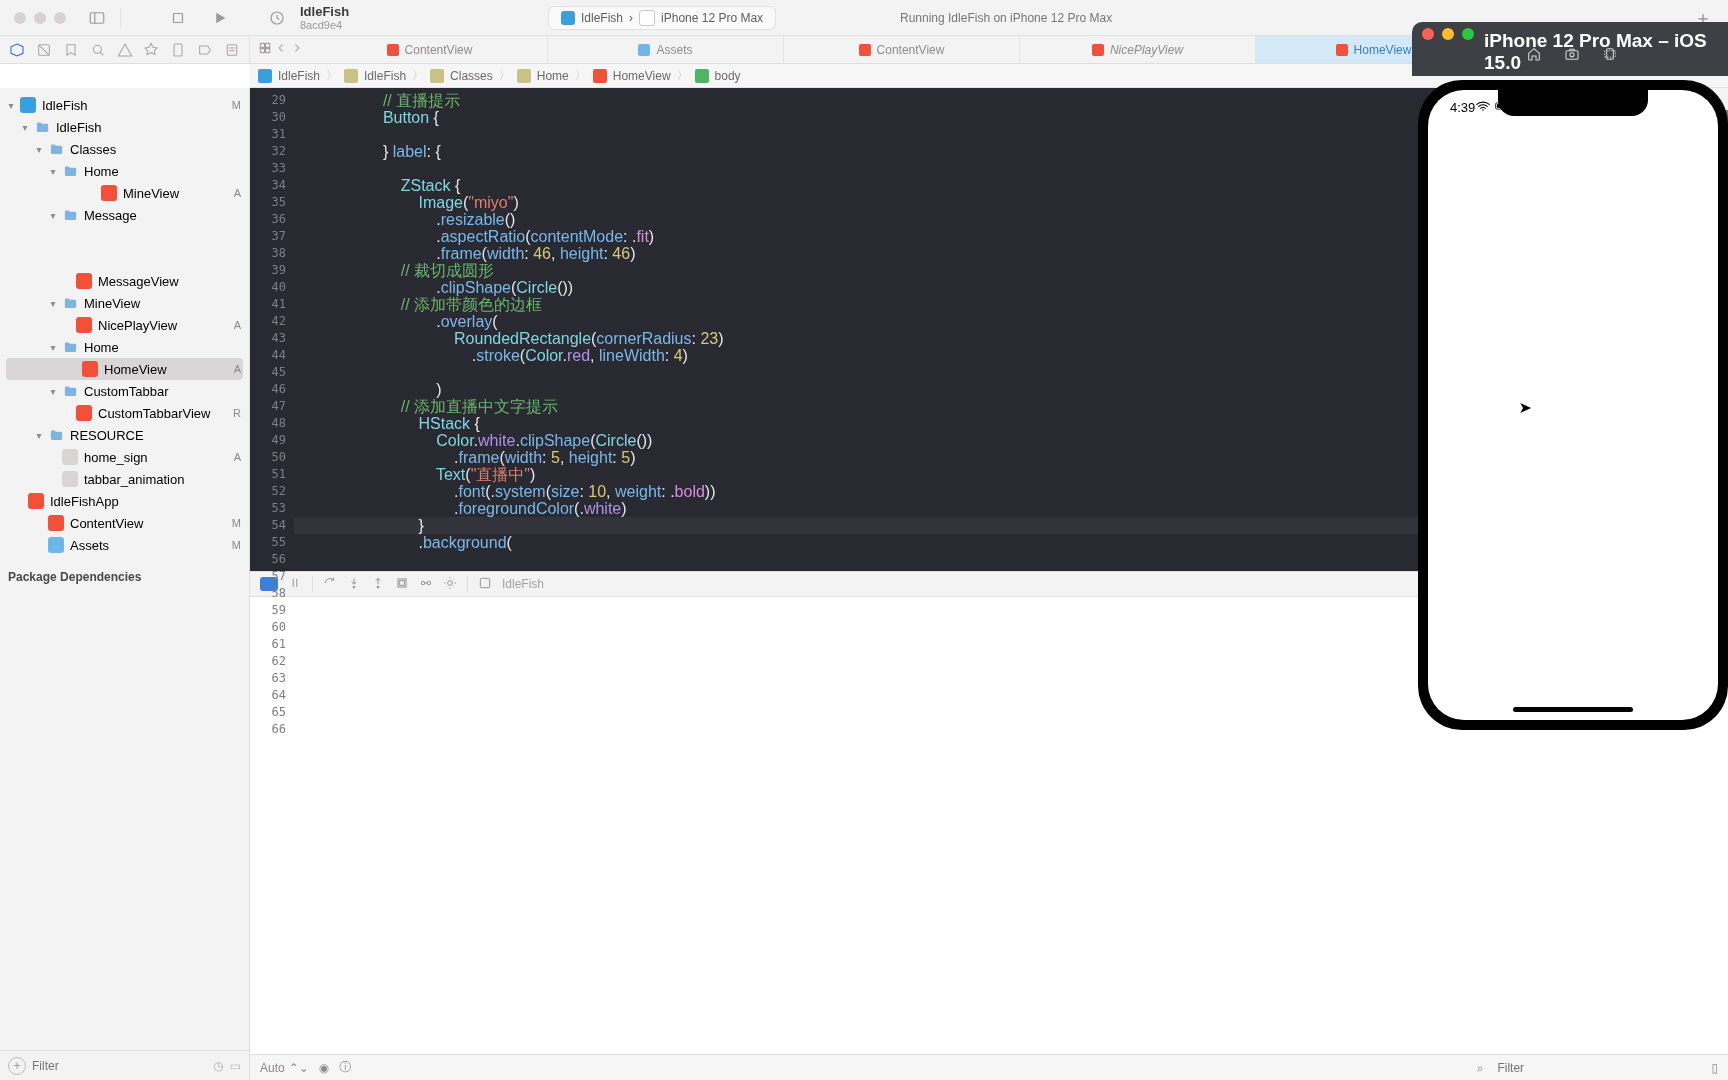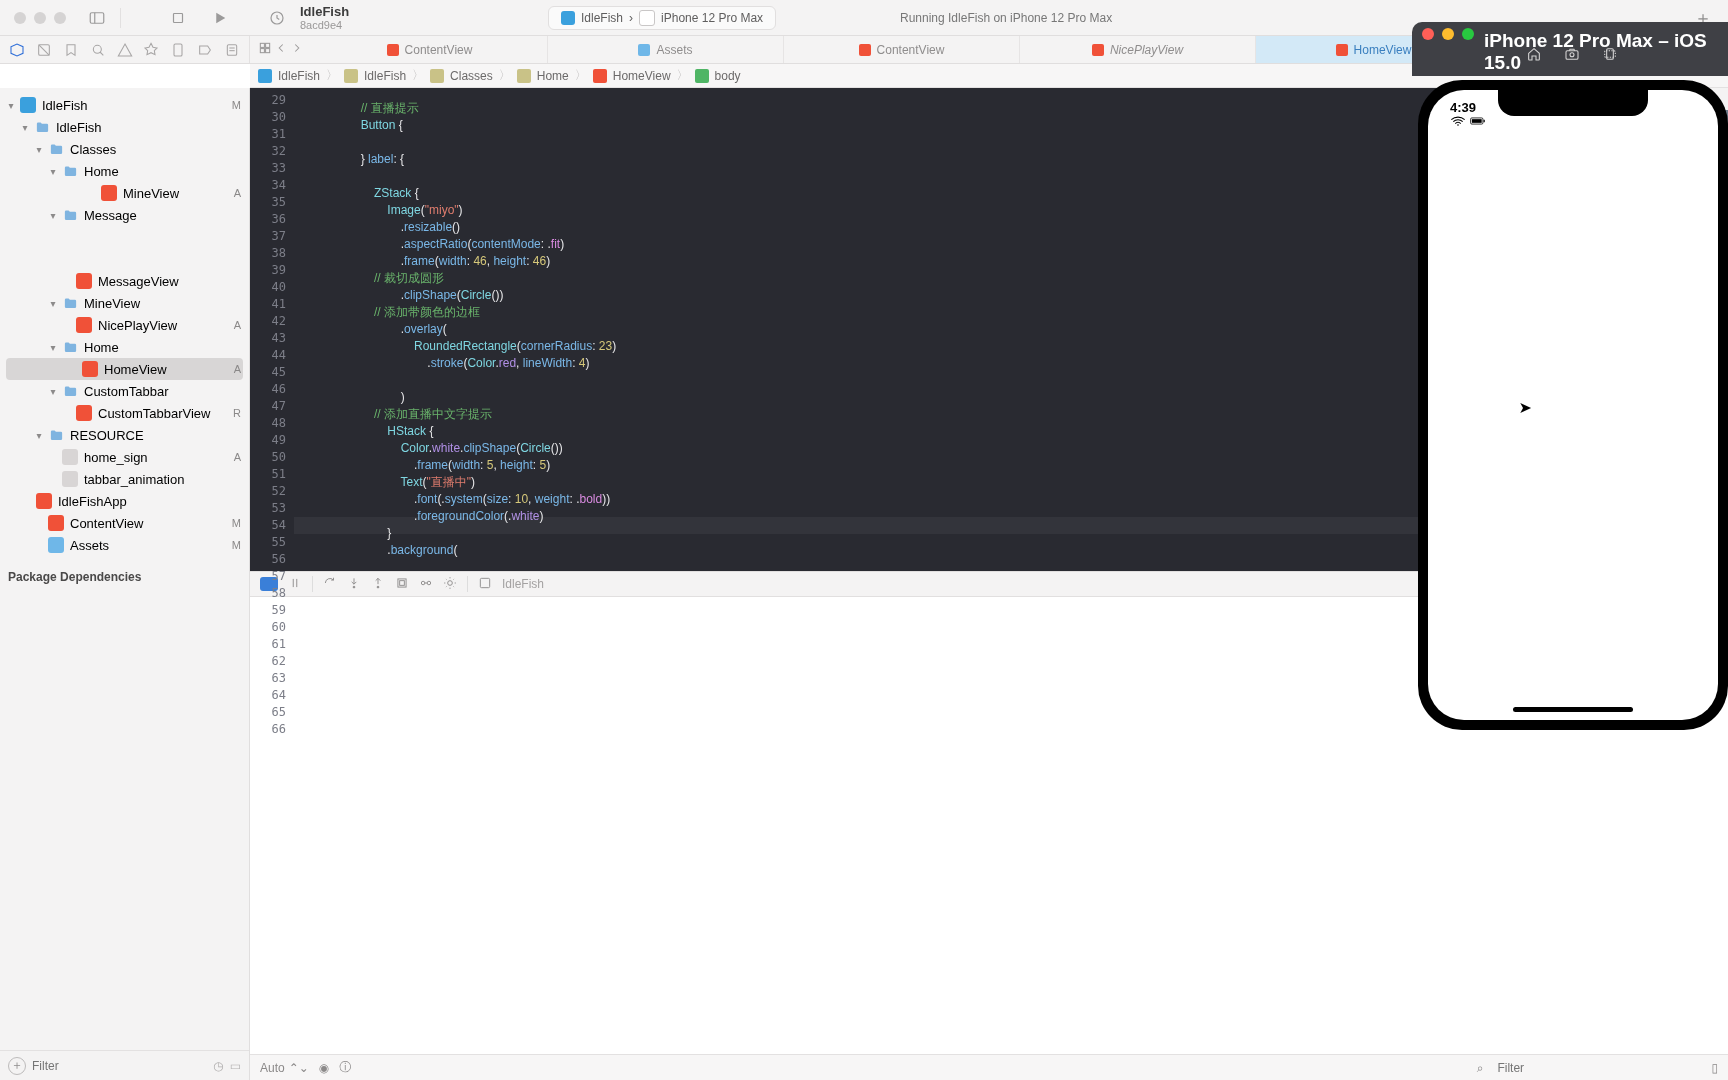--- a/index.html
+++ b/index.html
@@ -69,21 +69,21 @@
 .dep .ver { color: #8b8989; font-size: 12px; }
 .filterbar { height: 30px; border-top: 1px solid #e3e1e1; display: flex; align-items: center; gap: 6px; padding: 0 8px; font-size: 12px; color: #8e8c8c; }
 .filterbar .chip { width: 18px; height: 18px; border-radius: 50%; border: 1.3px solid #bdbbbb; display: inline-flex; align-items: center; justify-content: center; font-size: 12px; }
 .filterbar input { flex: 1; border: none; background: transparent; outline: none; font-size: 12px; }
 .filterbar .ricon { color: #b3b1b1; }
 
 
 .editor { flex: 1; display: flex; flex-direction: column; min-width: 0; }
 .codewrap { flex: 1; display: flex; background: #292a31; min-height: 0; position: relative; }
 .gutter { width: 44px; background: #292a31; color: #7c7e88; font-family: "SF Mono", Menlo, monospace; font-size: 12px; text-align: right; padding: 4px 8px 4px 0; line-height: 17px; }
-.code { flex: 1; font-family: "SF Mono", Menlo, monospace; font-size: 12px; line-height: 17px; padding: 12px 0; color: #e6e6e8; white-space: pre; overflow: hidden; position: relative; }
+.code { flex: 1; font-family: "SF Mono", Menlo, monospace; font-size: 16px; line-height: 17px; padding: 4px 0; color: #e6e6e8; white-space: pre; overflow: hidden; position: relative; }
 .hl-line { position: absolute; left: 0; right: 0; height: 17px; background: rgba(255,255,255,0.05); }
 .tok-com-cn { color: #69b36b; }
 .tok-str { color: #e07d6e; }
 .tok-type { color: #7fd7e2; }
 .tok-fn { color: #7ab8e8; }
 .tok-num { color: #d6c87a; }
 .tok-punc { color: #e6e6e8; }
 .tok-param { color: #7ab8e8; }
 .tok-id { color: #e6e6e8; }
 .tok-enum { color: #d98be0; }
@@ -117,21 +117,21 @@
 .sim-traffic { display: flex; gap: 8px; }
 .sim-traffic span:nth-child(1){ width:12px;height:12px;border-radius:50%;background:#ff5f57; }
 .sim-traffic span:nth-child(2){ width:12px;height:12px;border-radius:50%;background:#febc2e; }
 .sim-traffic span:nth-child(3){ width:12px;height:12px;border-radius:50%;background:#28c840; }
 .sim-title { color: #fff; font-size: 19px; font-weight: 600; position: absolute; top: 8px; left: 72px; }
 .sim-tools { display: flex; gap: 22px; justify-content: center; margin-top: 6px; color: #d6d5d5; }
 .sim-tools svg { width: 16px; height: 16px; stroke: currentColor; fill: none; stroke-width: 1.6; }
 .device { width: 310px; height: 650px; background: #000; border-radius: 44px; margin: 4px 0 0 6px; padding: 10px; position: relative; }
 .device .screen { width: 100%; height: 100%; background: #fff; border-radius: 36px; position: relative; overflow: hidden; }
 .notch { position: absolute; top: 0; left: 50%; transform: translateX(-50%); width: 150px; height: 26px; background: #000; border-radius: 0 0 16px 16px; }
-.statusbar { position: absolute; top: 10px; left: 0; right: 0; display: flex; justify-content: flex-start; padding: 0 22px; font-size: 13px; font-weight: 700; flex-direction: column; }
+.statusbar { position: absolute; top: 10px; left: 0; right: 0; display: flex; justify-content: flex-start; padding: 0 22px; font-size: 13px; font-weight: 400; }
 .statusbar .right-ic { display: flex; align-items: center; gap: 4px; }
 .statusbar svg { width: 16px; height: 12px; }
 .home-ind { position: absolute; bottom: 8px; left: 50%; transform: translateX(-50%); width: 120px; height: 5px; background: #000; border-radius: 3px; }
 .cursor { position: absolute; top: 376px; right: 200px; font-size: 16px; color: #000; }
 
 </style>
 </head>
 <body>
 
 <div class="titlebar">
@@ -411,21 +411,21 @@
           <span class="disc"></span>
           <span class="ficon json"></span>
           <span class="lbl">home_sign</span>
           <span class="badge">A</span>
         </div>
         <div class="node" style="padding-left: 46px;">
           <span class="disc"></span>
           <span class="ficon json"></span>
           <span class="lbl">tabbar_animation</span>
         </div>
-        <div class="node" style="padding-left: 20px;">
+        <div class="node" style="padding-left: 12px;">
           <span class="disc"></span>
           <span class="ficon swiftf"></span>
           <span class="lbl">IdleFishApp</span>
         </div>
         <div class="node" style="padding-left: 32px;">
           <span class="disc"></span>
           <span class="ficon swiftf"></span>
           <span class="lbl">ContentView</span>
           <span class="badge">M</span>
         </div>

